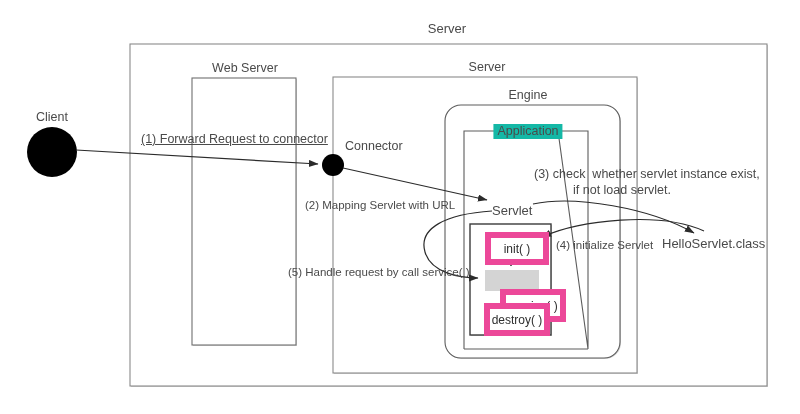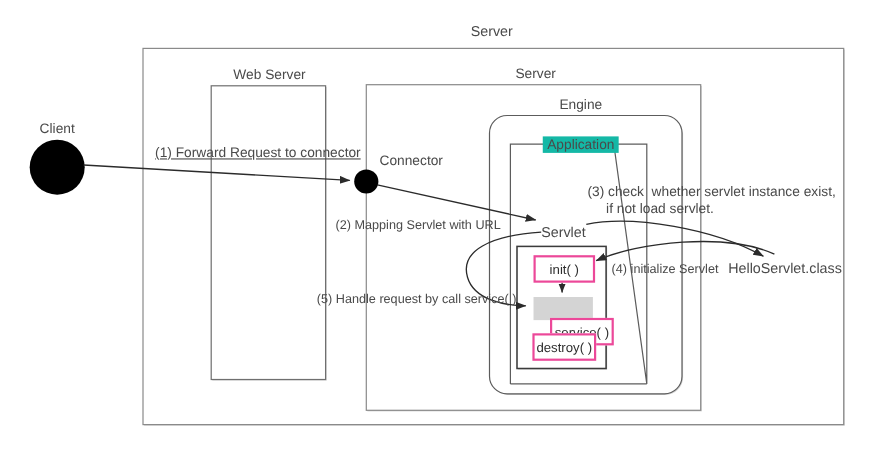--- a/index.html
+++ b/index.html
@@ -6,21 +6,21 @@
   body{width:800px;height:414px;overflow:hidden;font-family:"Liberation Sans",sans-serif;
        color:#3c3c3c;-webkit-font-smoothing:antialiased;}
   #stage{position:relative;width:692px;height:414px;}
   svg#diagram{position:absolute;left:0;top:0;width:800px;height:414px;}
 
   .lbl{position:absolute;white-space:pre;color:#4a4a4a;font-size:12.5px;line-height:1.18;}
   .lbl.c{transform:translateX(-50%);}
   .lbl.big{font-size:13px;}
   .lbl.mono{font-size:11.5px;}
   .method{position:absolute;display:flex;align-items:center;justify-content:center;
-          background:#fff;border:2px solid #ec4899;color:#2e2e2e;font-size:12px;}
+          background:#fff;border:6px solid #ec4899;color:#2e2e2e;font-size:12px;}
   .shadowbox{position:absolute;}
 </style>
 </head>
 <body>
 
 <div id="stage">
 
   <svg id="diagram" viewBox="0 0 800 414">
     <defs>
       <marker id="arw" markerWidth="9" markerHeight="9" refX="7.6" refY="3" orient="auto">
@@ -104,19 +104,19 @@
   <div class="method" style="left:500px;top:269px;width:54px;height:21px;margin-top:20px;">service( )</div>
 
   <div class="shadowbox" style="left:485px;top:304px;width:54px;height:21px;background:#c9c9c9;opacity:.8;"></div>
   <div class="method" style="left:484px;top:303px;width:54px;height:21px;">destroy( )</div>
 
   <div class="lbl" style="left:141px;top:132px;text-decoration:underline;">(1) Forward Request to connector</div>
 
   <div class="lbl mono" style="left:305px;top:199px;">(2) Mapping Servlet with URL</div>
 
   <div class="lbl" style="left:534px;top:167px;">(3) check  whether servlet instance exist,</div>
-  <div class="lbl" style="left:551px;top:183px;">if not load servlet.</div>
+  <div class="lbl" style="left:573px;top:183px;">if not load servlet.</div>
 
   <div class="lbl mono" style="left:556px;top:239px;text-align:center;">(4) initialize Servlet</div>
 
   <div class="lbl mono" style="left:288px;top:266px;">(5) Handle request by call service( )</div>
 
 </div>
 
 </body></html>

